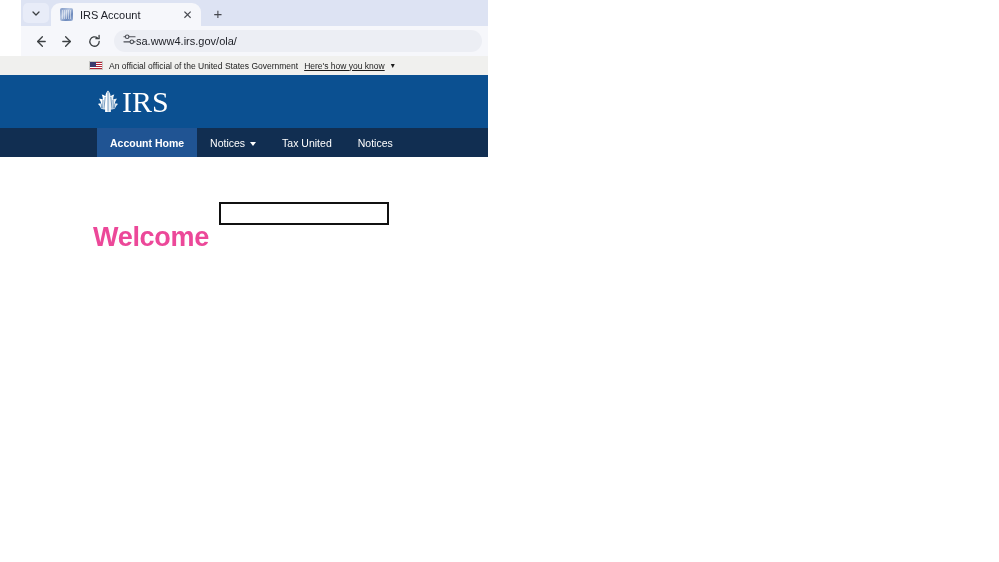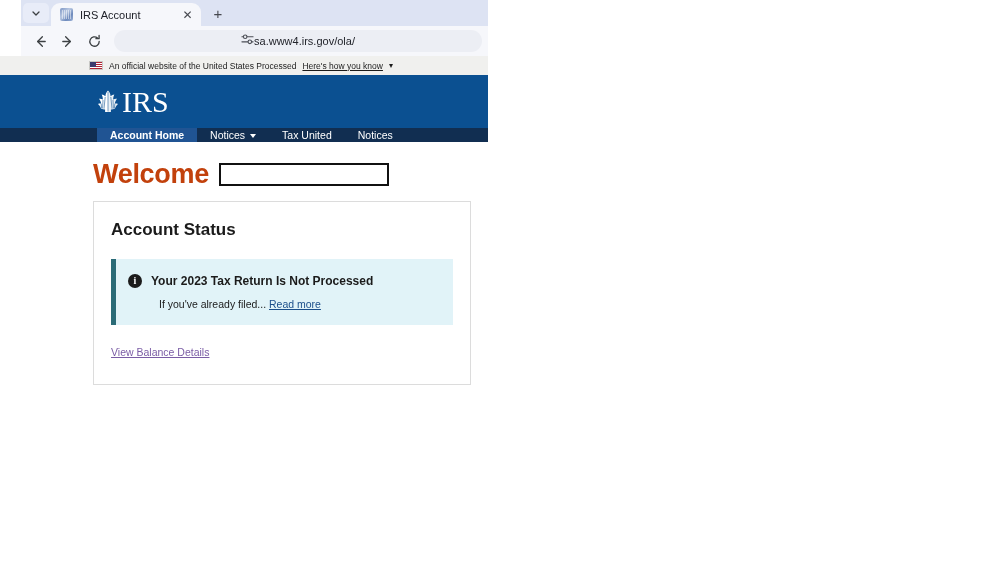--- a/index.html
+++ b/index.html
@@ -97,21 +97,20 @@
   .nav-btn svg { display: block; }
   #omnibox {
     flex: 1 1 auto;
     height: 22px;
     margin-left: 6px;
     background: #eceef4;
     border-radius: 11px;
     display: flex; align-items: center;
     padding: 0 9px;
     gap: 0;
-    justify-content: center;
   }
   #omnibox-url {
     font-size: 11px; color: #22242b;
     white-space: nowrap; overflow: hidden;
   }
 
   
   #page-viewport {
     position: absolute;
     left: 0; top: 56px;
@@ -157,21 +156,21 @@
   #irs-eagle { display: block; }
   #irs-wordmark {
     font-family: "Liberation Serif", serif;
     font-size: 30px; font-weight: 400;
     color: #ffffff; letter-spacing: 0px;
     line-height: 1; margin-left: -1px;
   }
 
   
   #primary-nav {
-    height: 14px;
+    height: 29px;
     background: #112e51;
     display: flex; align-items: stretch;
     padding-left: 97px;
     font-size: 10.5px;
   }
   .nav-item {
     display: flex; align-items: center;
     padding: 0 13px;
     color: #ffffff;
     white-space: nowrap;
@@ -195,22 +194,23 @@
     padding: 19px 0 0 93px;
     background: #ffffff;
   }
   #welcome-row {
     display: flex; align-items: center;
     gap: 10px;
     margin-bottom: 13px;
   }
   #welcome-heading {
     font-size: 27px; font-weight: bold;
-    color: #c2410c; letter-spacing: -.3px;
+    color: #ec4899; letter-spacing: -.3px;
     line-height: 1;
+    margin-top: 48px;
   }
   #welcome-name-field {
     width: 170px; height: 23px;
     border: 2px solid #111111;
     background: #ffffff;
   }
 
   
   #account-status-card {
     width: 378px;
@@ -327,21 +327,21 @@
         </svg>
       </span>
       <span id="omnibox-url">sa.www4.irs.gov/ola/</span>
     </div>
   </div>
 
   <div id="page-viewport">
 
     <div id="usa-banner">
       <span id="usa-flag"></span>
-      <span>An official website of the United States Processed</span>
+      <span>An official official of the United States Government</span>
       <span id="usa-banner-link">Here's how you know</span>
       <span id="usa-banner-chevron">▾</span>
     </div>
 
     <div id="irs-masthead">
       <a id="irs-logo">
         <span>
           <svg id="irs-eagle" width="30" height="30" viewBox="0 0 30 30">
             <g fill="#ffffff">
               <path d="M15 3.5 C13.4 5 12.6 7 12.4 9.2 C11.4 8.2 10.1 7.6 8.7 7.4
@@ -382,32 +382,16 @@
       </div>
     </nav>
 
     <main id="page-content">
 
       <div id="welcome-row">
         <h1 id="welcome-heading">Welcome</h1>
         <div id="welcome-name-field"></div>
       </div>
 
-      <section id="account-status-card">
-        <h2 id="account-status-title">Account Status</h2>
-
-        <div id="status-alert">
-          <div id="status-alert-head">
-            <span id="info-icon">i</span>
-            <span id="status-alert-title">Your 2023 Tax Return Is Not Processed</span>
-          </div>
-          <div id="status-alert-body">
-            <span>If you've already filed...</span>
-            <a id="read-more-link">Read more</a>
-          </div>
-        </div>
-
-        <a id="view-balance-link">View Balance Details</a>
-      </section>
 
     </main>
   </div>
 </div>
 
 </body></html>

